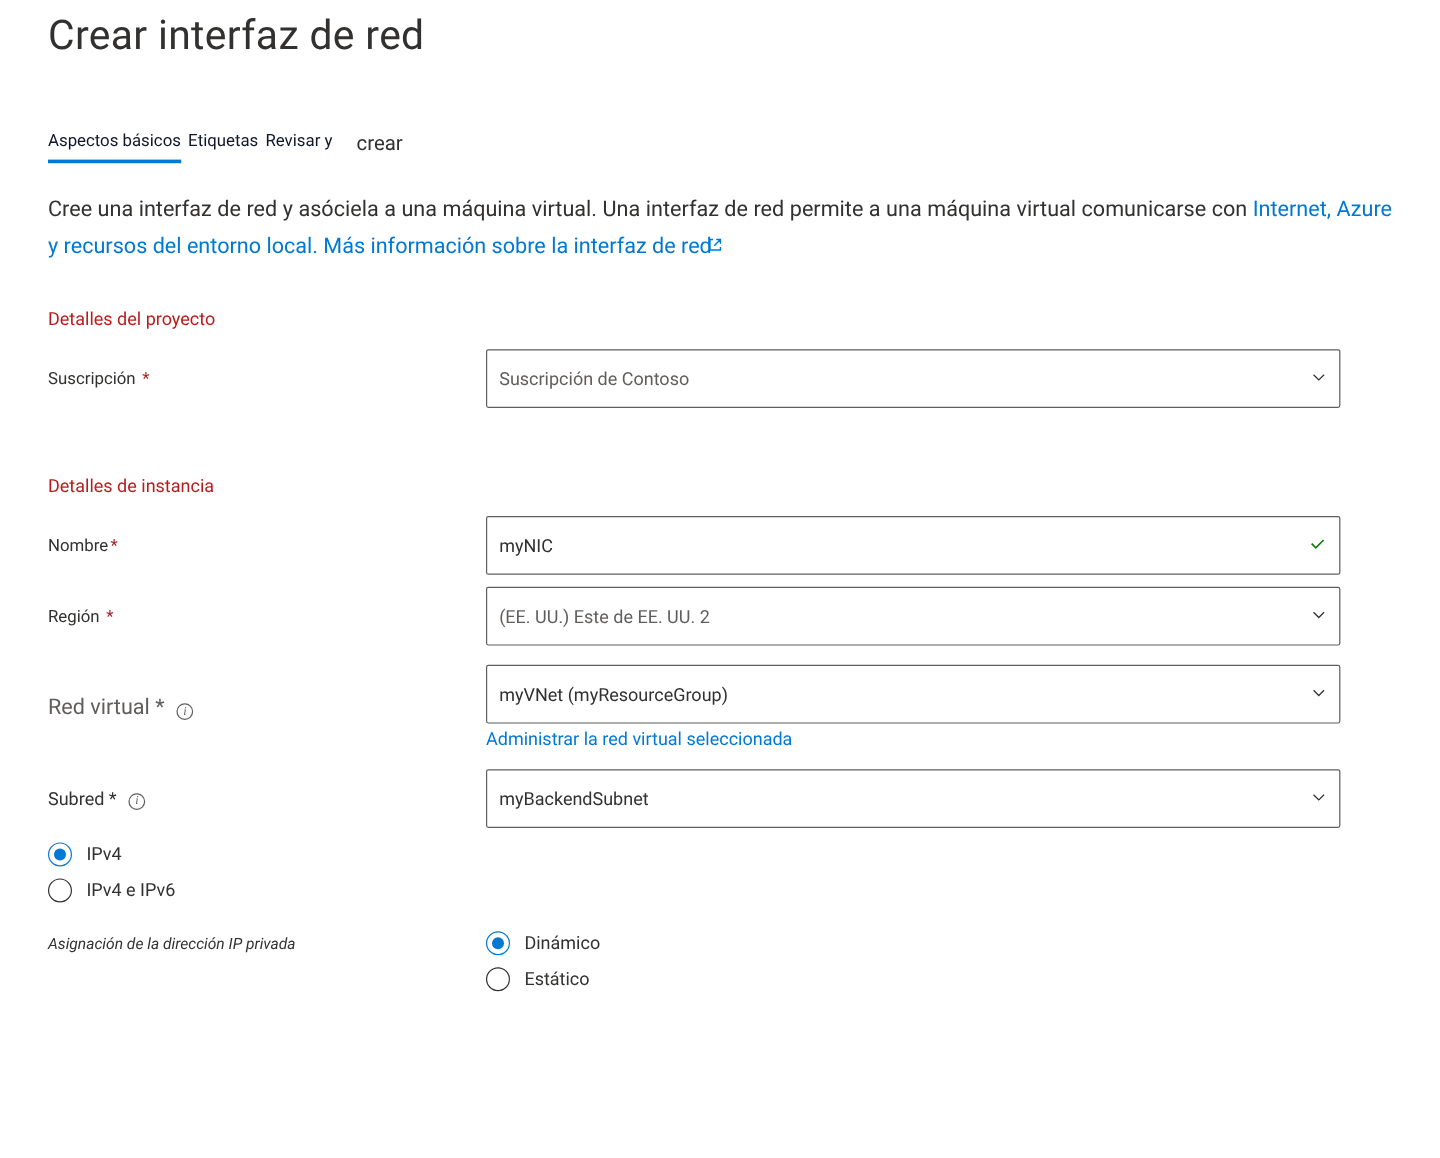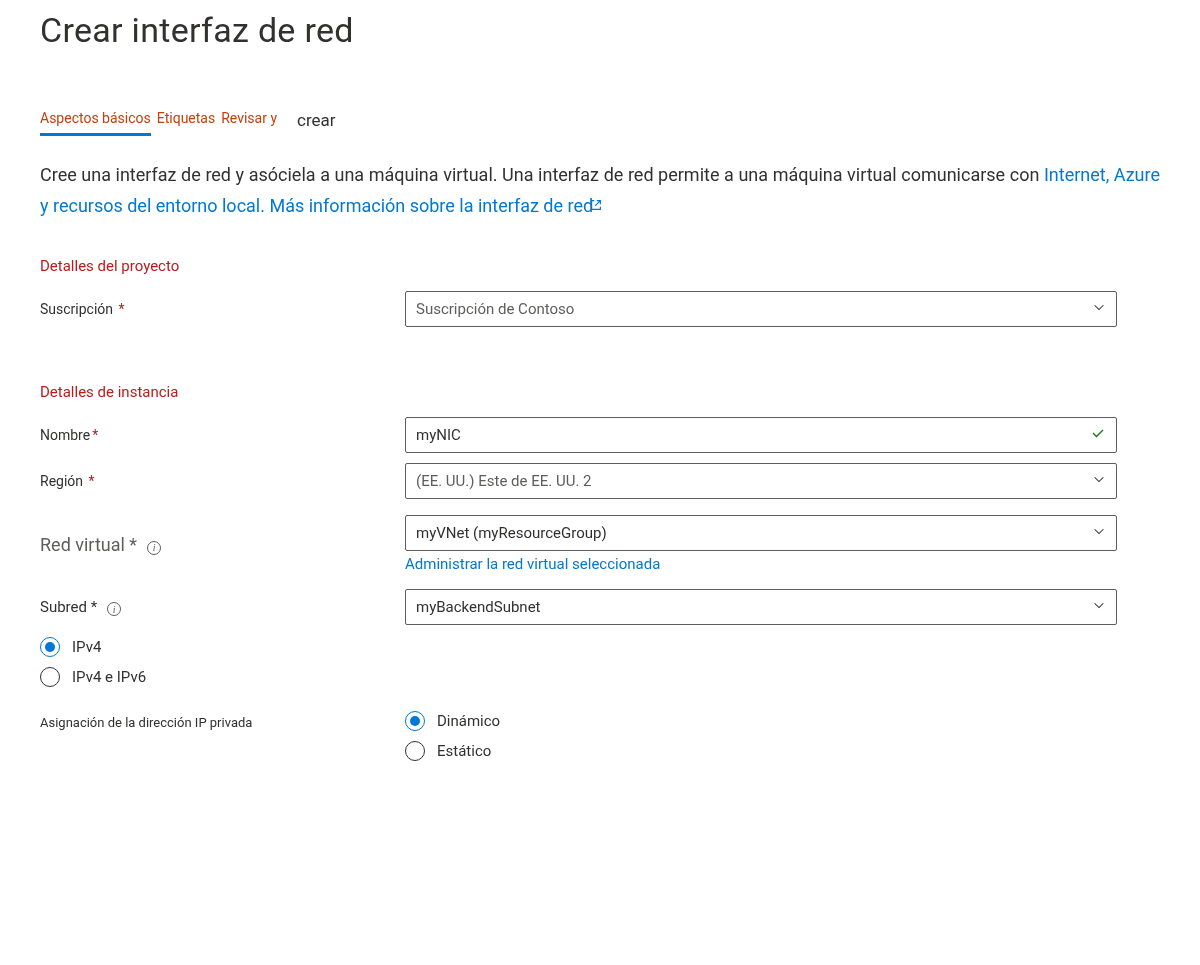--- a/index.html
+++ b/index.html
@@ -23,21 +23,21 @@
   }
   .tabs {
     display: flex;
     gap: 6px;
     margin-bottom: 24px;
     font-size: 14px;
   }
   .tab {
     padding-bottom: 6px;
     cursor: pointer;
-    color: #c2410c;
+    color: #0f172a;
   }
   .tab.active {
     border-bottom: 3px solid #0078d4;
     font-weight: 400;
   }
   .intro {
     font-size: 18px;
     color: #323130;
     margin-bottom: 36px;
     line-height: 1.7;
@@ -92,21 +92,21 @@
     margin-left: 10px;
     font-style: italic;
     font-family: Georgia, serif;
   }
   .form-control-col {
     flex: 1;
     max-width: 712px;
   }
   .select-box, .input-box {
     width: 100%;
-    height: 36px;
+    height: 49px;
     border: 1px solid #605e5c;
     border-radius: 2px;
     display: flex;
     align-items: center;
     padding: 0 10px;
     font-size: 15px;
     color: #323130;
     background: #fff;
     position: relative;
     cursor: pointer;
@@ -295,21 +295,21 @@
         </div>
         <div class="radio-item">
           <span class="radio-circle"></span>
           <span>IPv4 e IPv6</span>
         </div>
       </div>
     </div>
   </div>
 
   <div class="form-row" style="margin-top:24px; align-items:flex-start;">
-    <div class="form-label-col" style="font-size:13px; padding-top:4px;">Asignación de la dirección IP privada</div>
+    <div class="form-label-col" style="font-size:13px; padding-top:4px;font-style:italic;">Asignación de la dirección IP privada</div>
     <div class="form-control-col">
       <div class="radio-group">
         <div class="radio-item">
           <span class="radio-circle checked">
               <span class="radio-dot"></span>
             </span>
           <span>Dinámico</span>
         </div>
         <div class="radio-item">
           <span class="radio-circle"></span>

